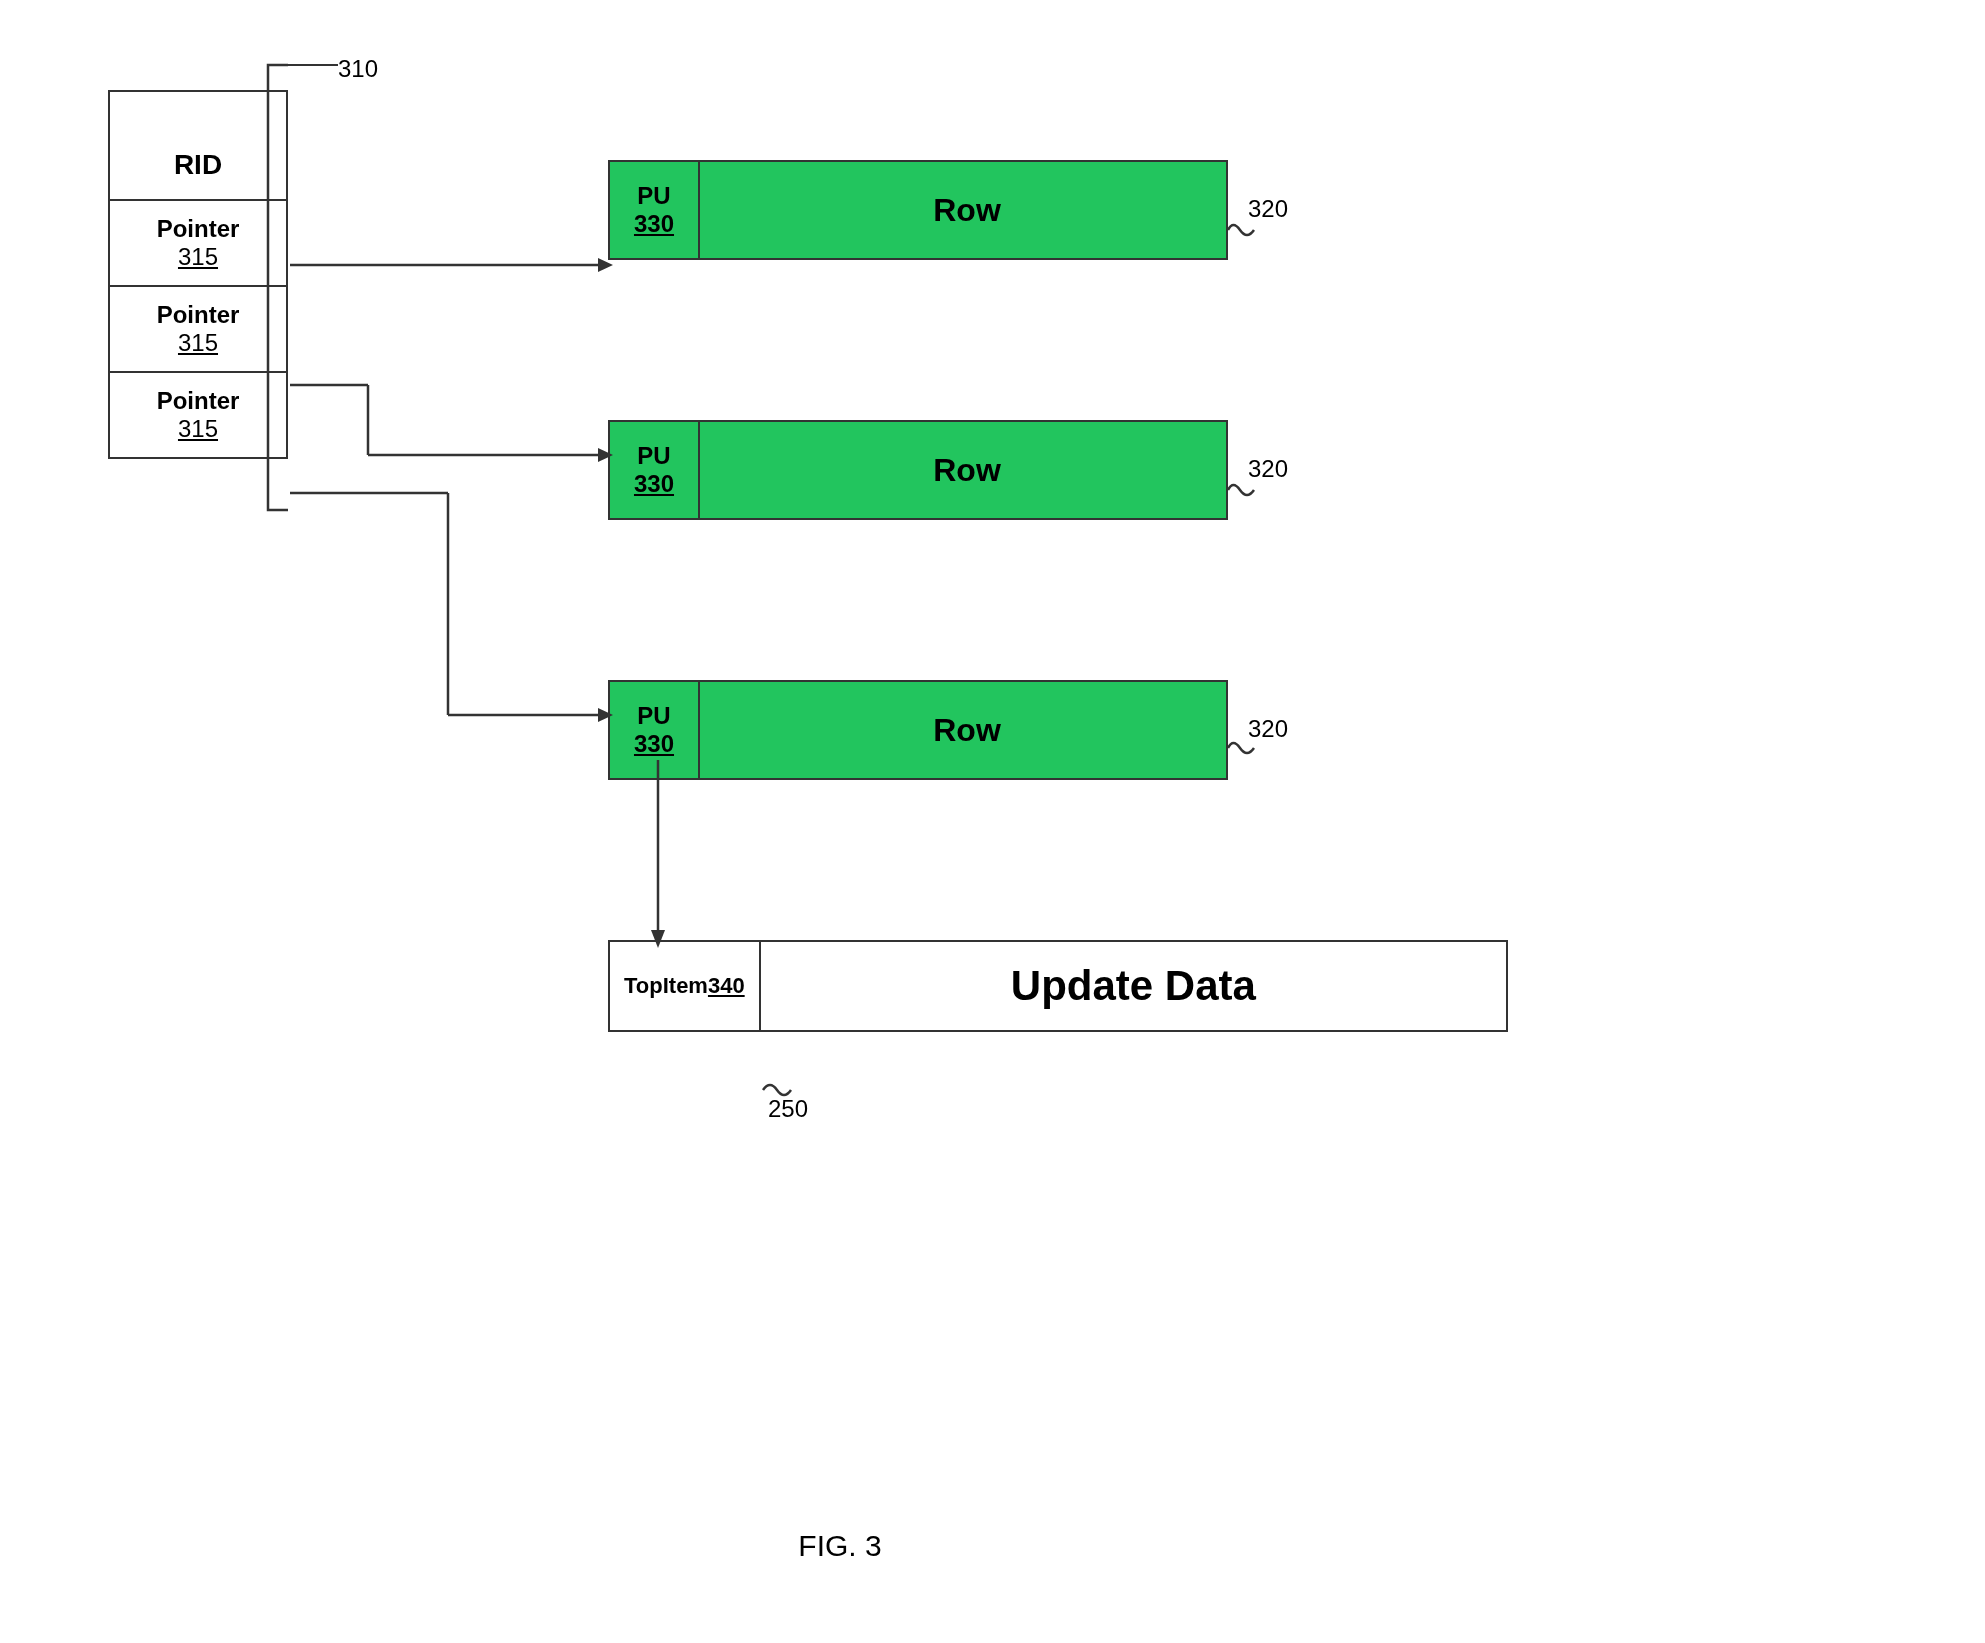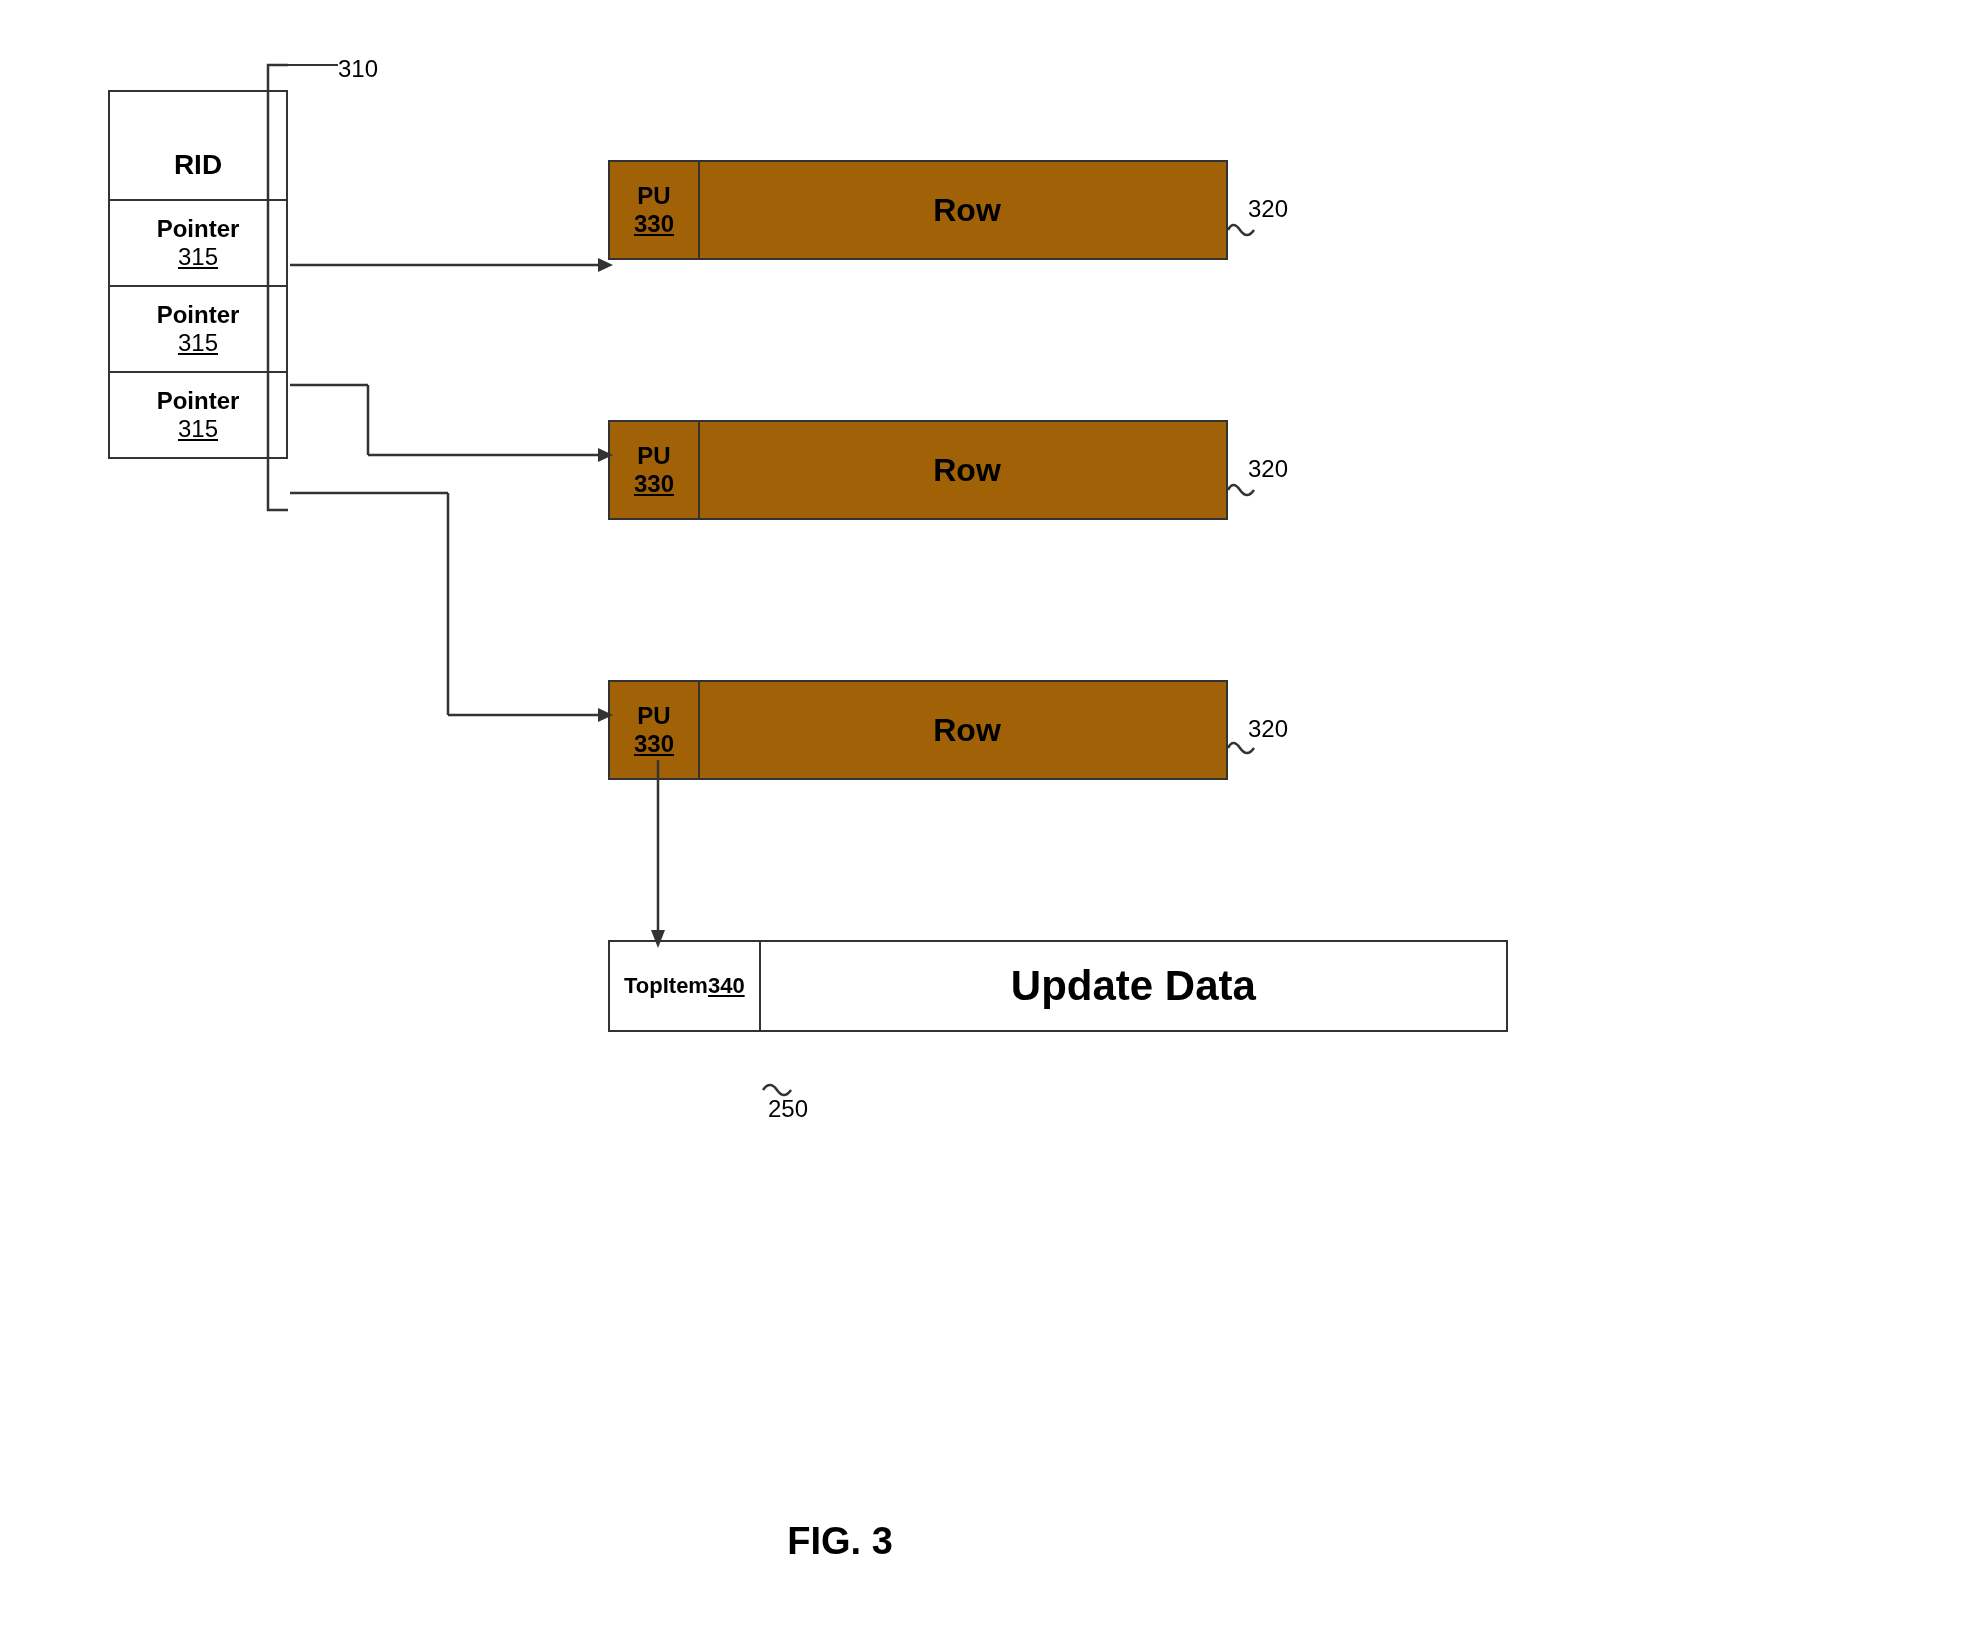--- a/index.html
+++ b/index.html
@@ -58,21 +58,21 @@
       text-decoration: underline;
       font-size: 24px;
       font-weight: normal;
     }
 
     
     .row-box {
       position: absolute;
       display: flex;
       border: 2.5px solid #333;
-      background: #a16207;
+      background: #22c55e;
       gap: 8px;
     }
 
     .pu-cell {
       padding: 20px 18px;
       border-right: 2.5px solid #333;
       font-size: 24px;
       font-weight: bold;
       text-align: center;
       min-width: 90px;
@@ -134,22 +134,22 @@
       height: 1643px;
       pointer-events: none;
     }
 
     
     .fig-caption {
       position: absolute;
       bottom: 80px;
       left: 50%;
       transform: translateX(-50%);
-      font-size: 38px;
-      font-weight: bold;
+      font-size: 30px;
+      font-weight: normal;
     }
 
     
     .ref-label {
       position: absolute;
       font-size: 24px;
       font-weight: normal;
     }
   </style>
 </head>

